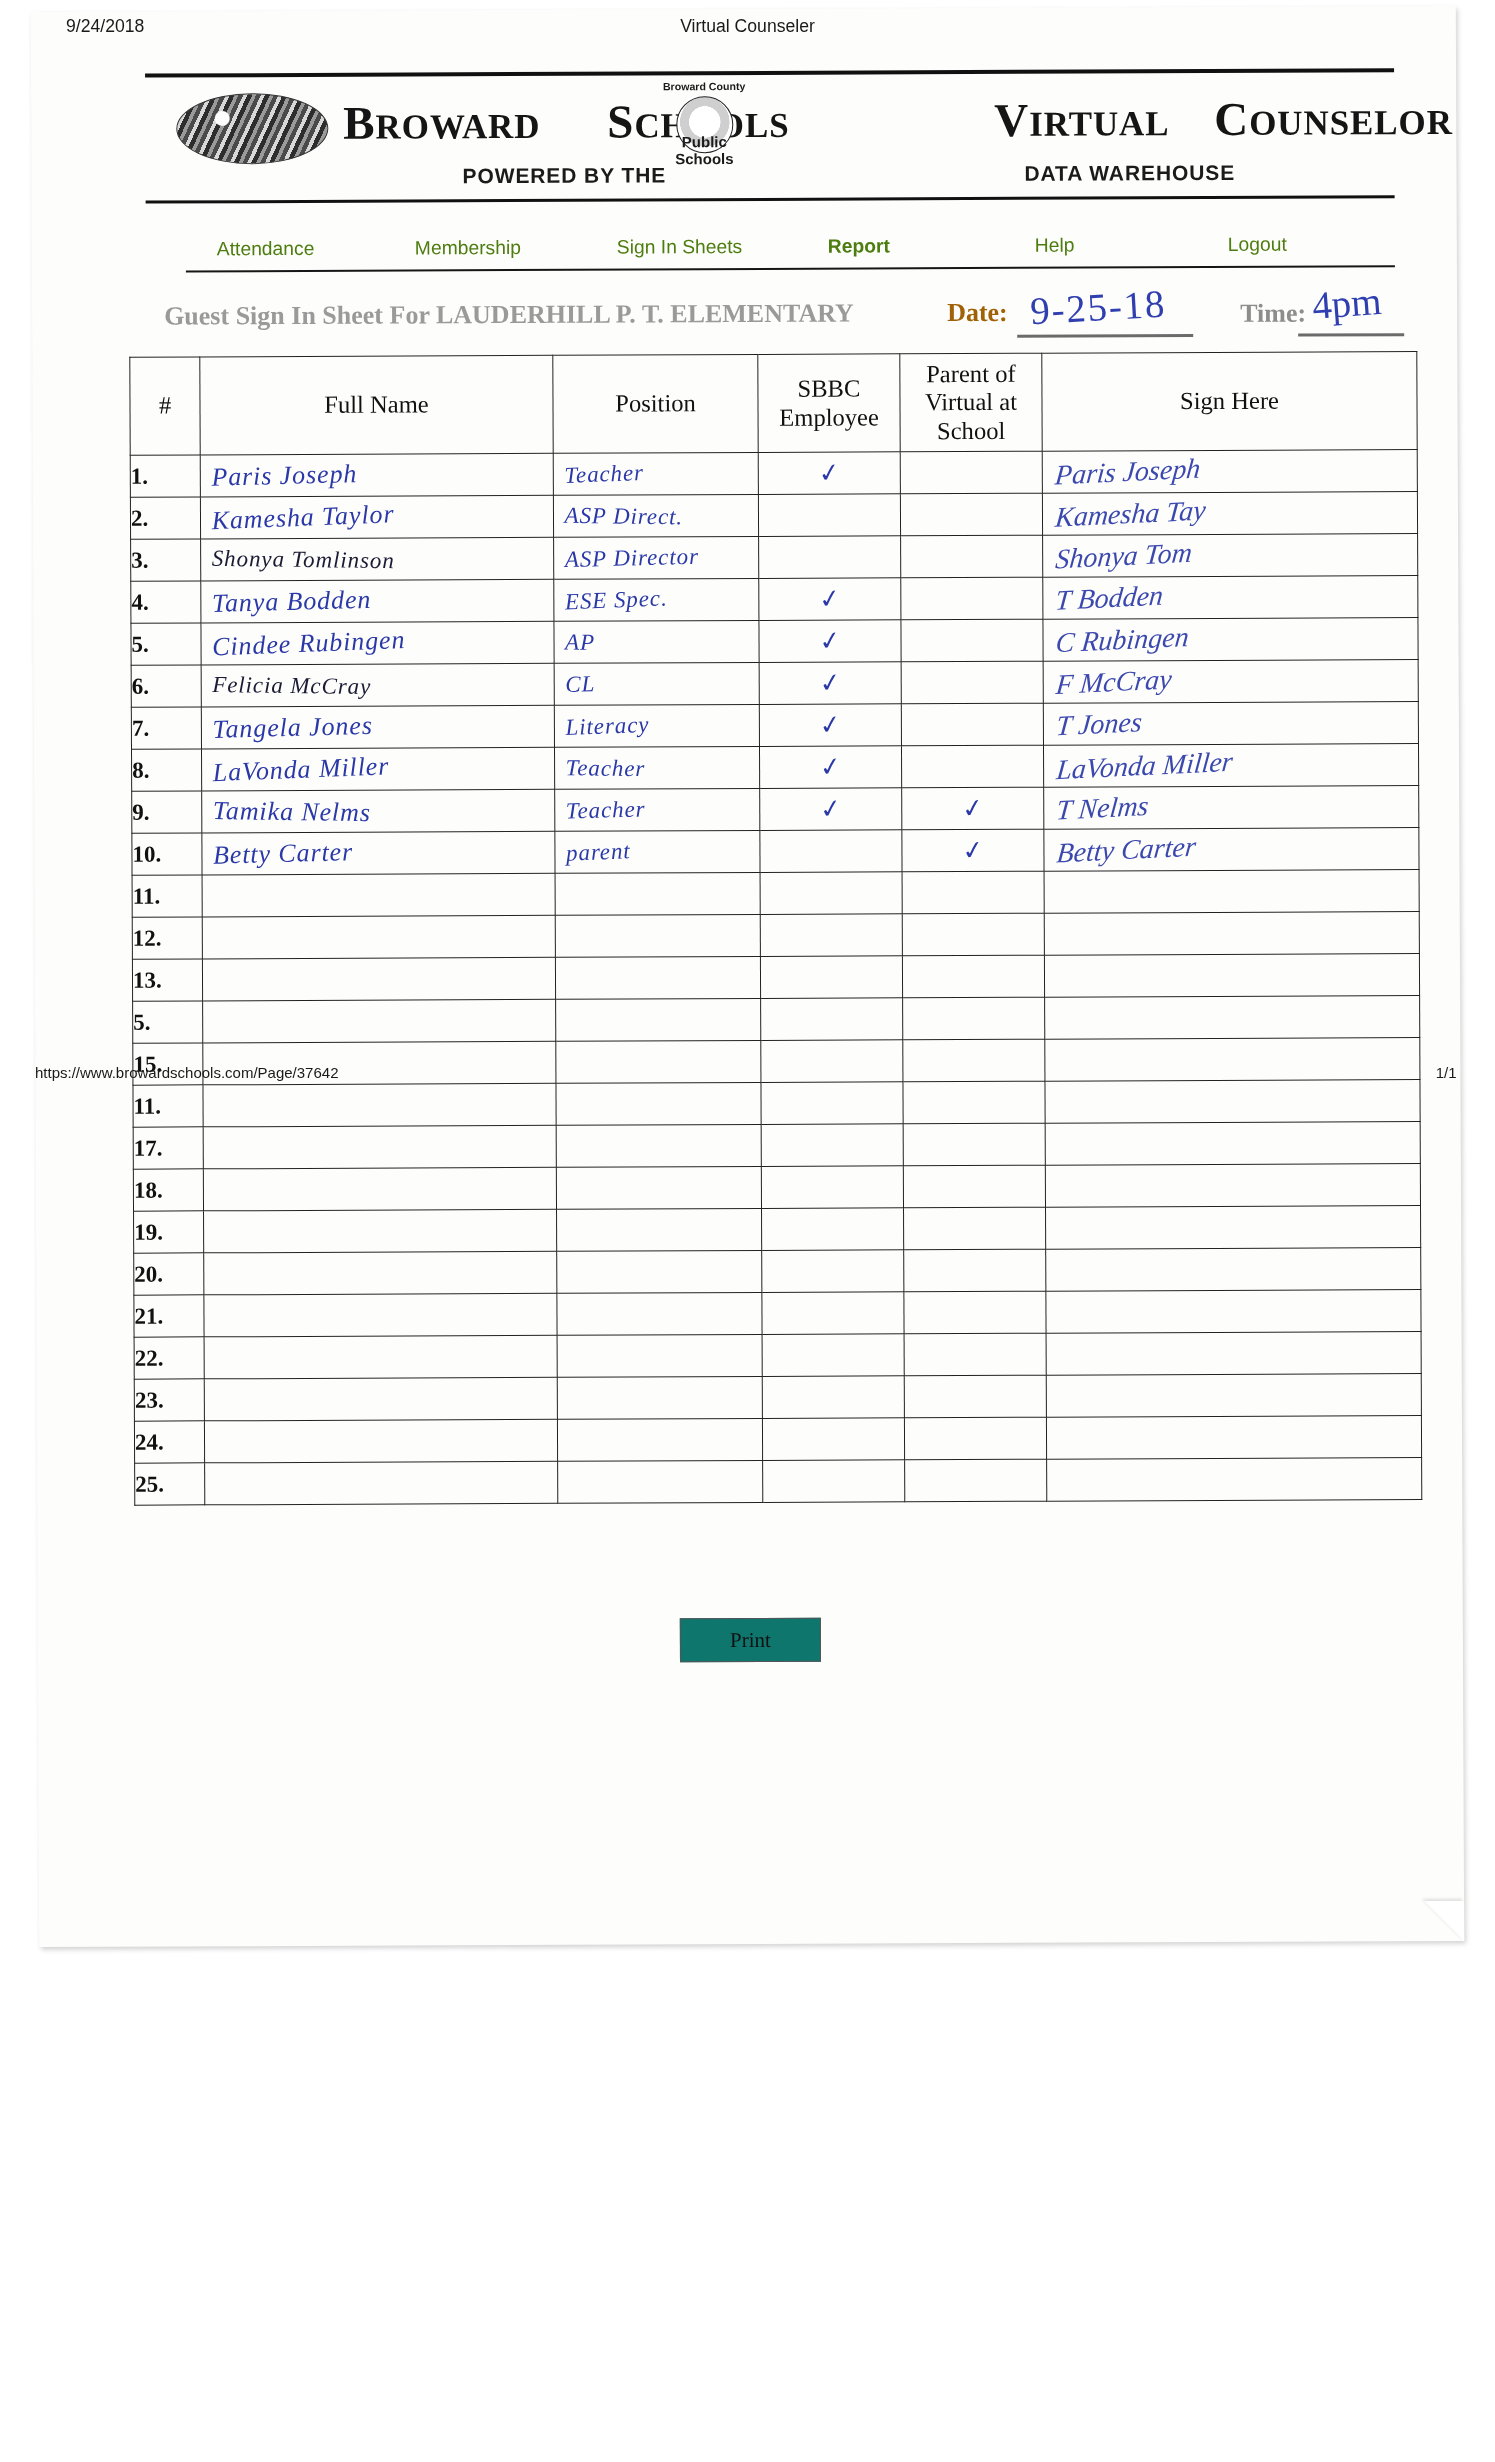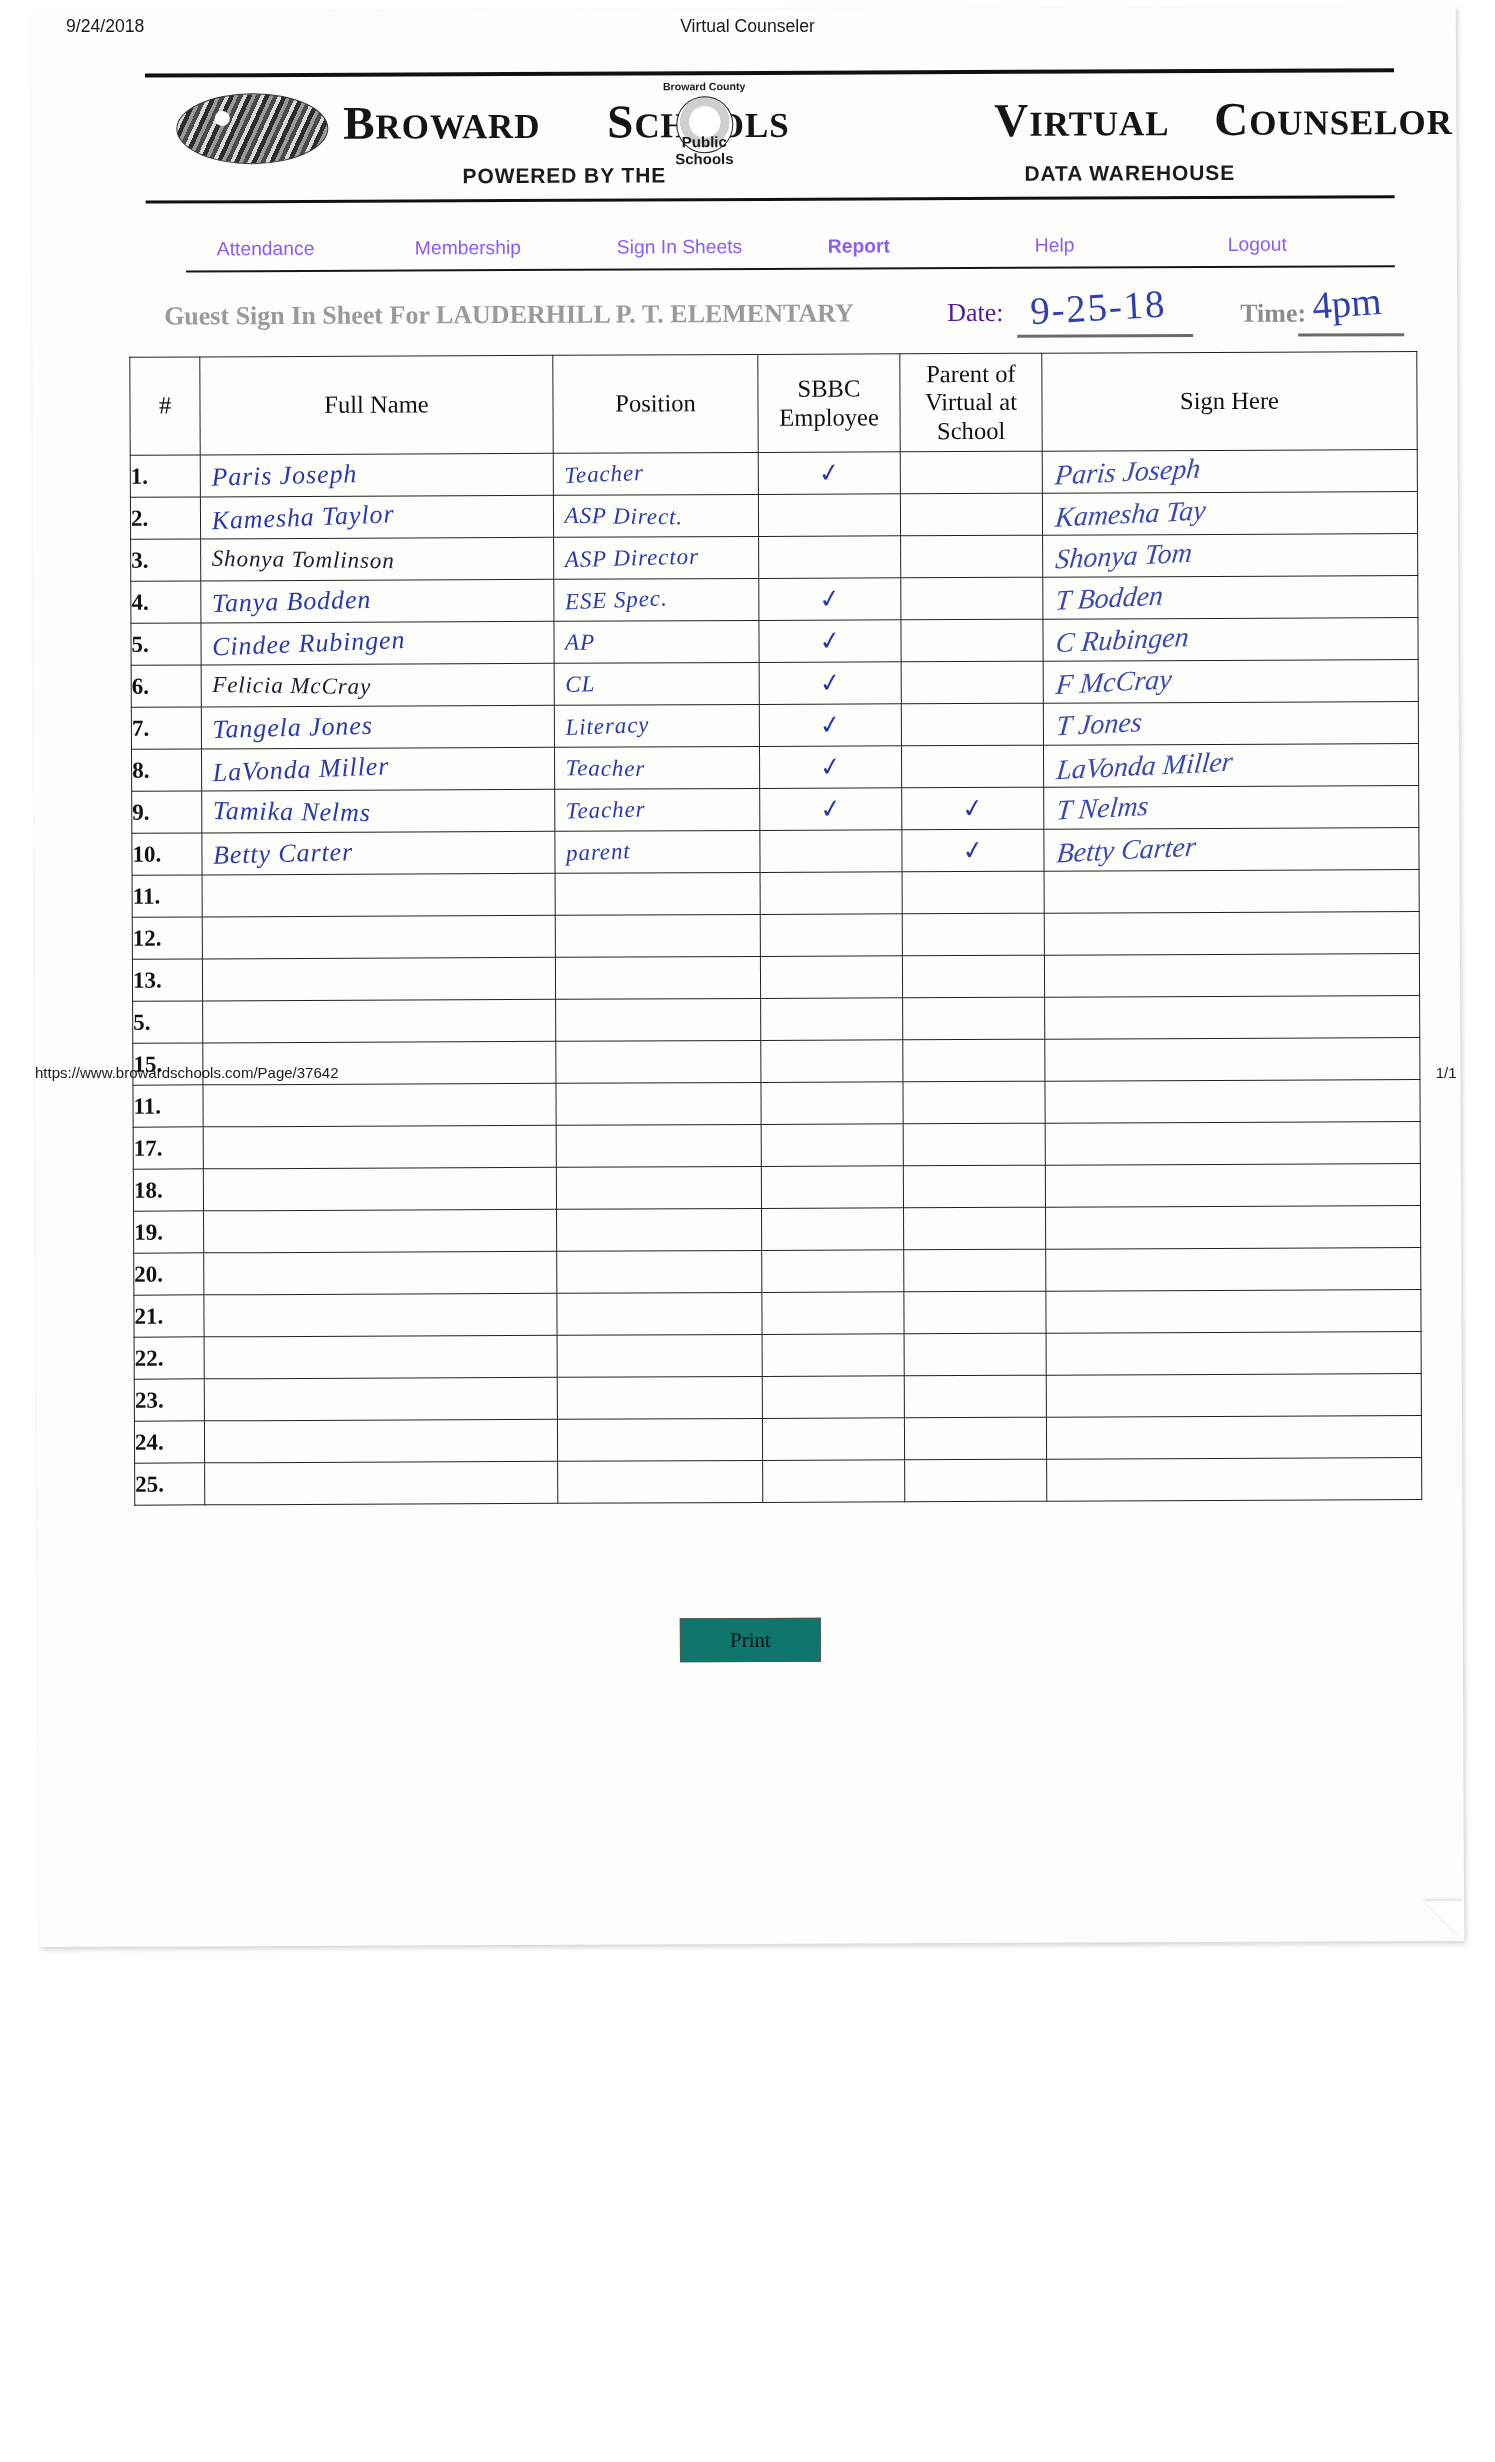--- a/index.html
+++ b/index.html
@@ -155,21 +155,21 @@
     left: 154px;
     top: 227px;
     width: 1209px;
     height: 32px;
     border-bottom: 2.6px solid #161616;
   }
   .navbar .nav-item {
     position: absolute;
     top: 0;
     font-size: 19.3px;
-    color: #8b5cf6;
+    color: #4d7c0f;
     white-space: nowrap;
   }
   .n0 { left: 31px; }
   .n1 { left: 229px; }
   .n2 { left: 431px; text-align: center; }
   .n3 { left: 642px; font-weight: bold; }
   .n4 { left: 849px; }
   .n5 { left: 1042px; }
 
   
@@ -199,21 +199,21 @@
     top: 274px;
     font-family: "Liberation Serif", serif;
     font-size: 39px;
     color: #2f3fb0;
     transform: rotate(-4deg);
   }
   .label-date {
     position: absolute;
     left: 915px; top: 290px;
     font-family: "Liberation Serif", serif;
-    font-size: 26px; font-weight: normal; color: #4c1d95;
+    font-size: 26px; font-weight: bold; color: #a16207;
   }
   .label-time {
     position: absolute;
     left: 1178px; top: 292px;
     font-family: "Liberation Serif", serif;
     font-size: 26px; font-weight: bold; color: #8d8d8d; margin-left: 30px;
   }
   .ul-date { position:absolute; left:985px; top:327px; width:176px; height:2.6px; background:#6b6b6b; }
   .ul-time { position:absolute; left:1266px; top:327px; width:106px; height:2.6px; background:#6b6b6b; }
 

